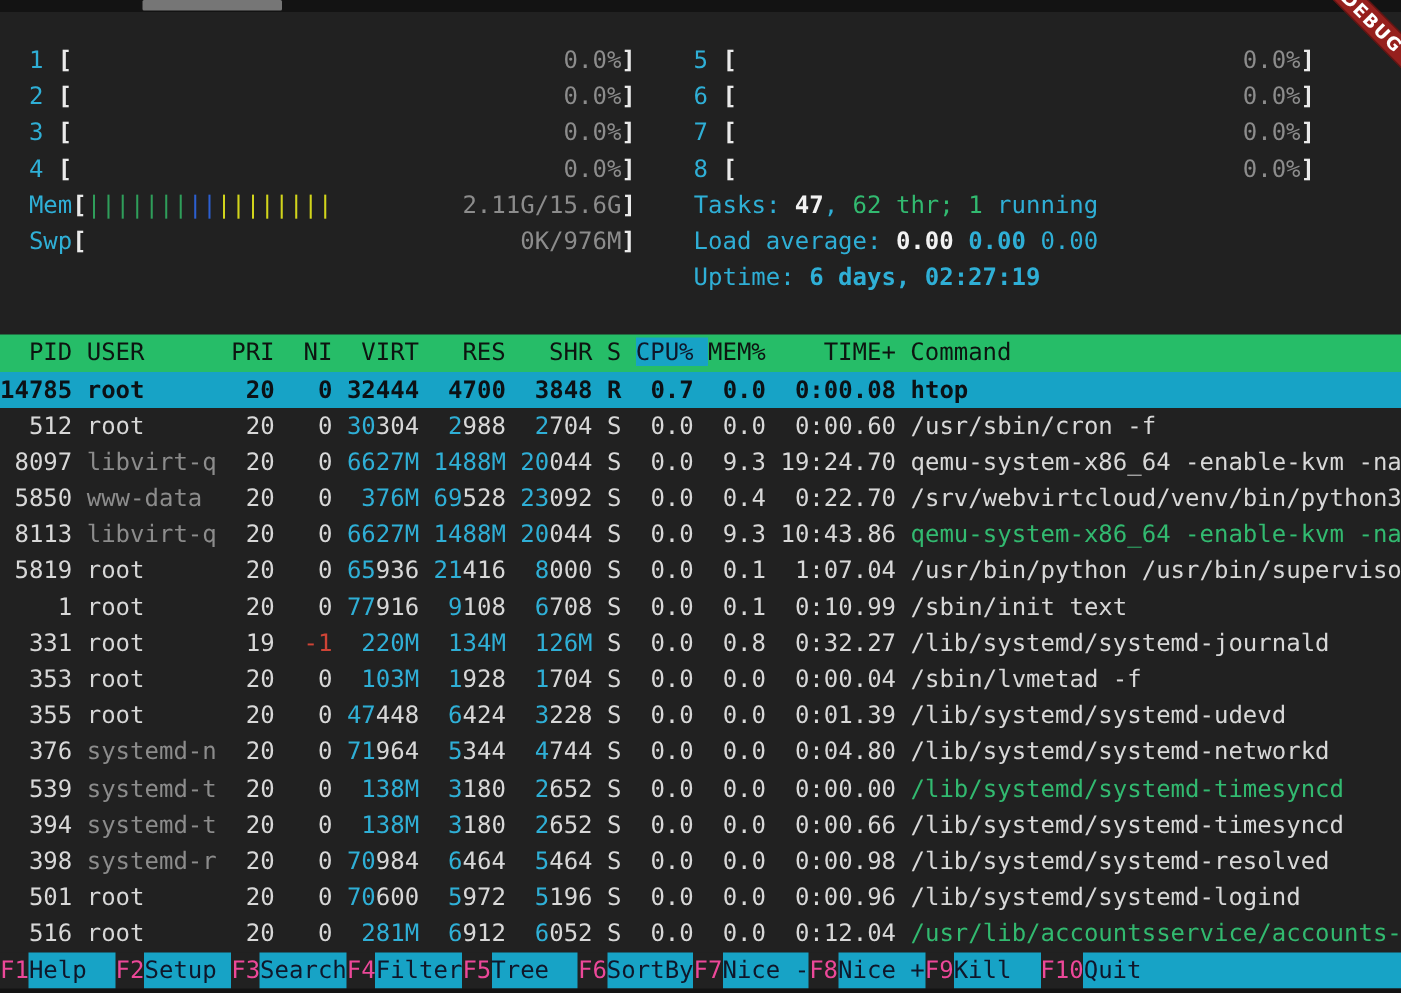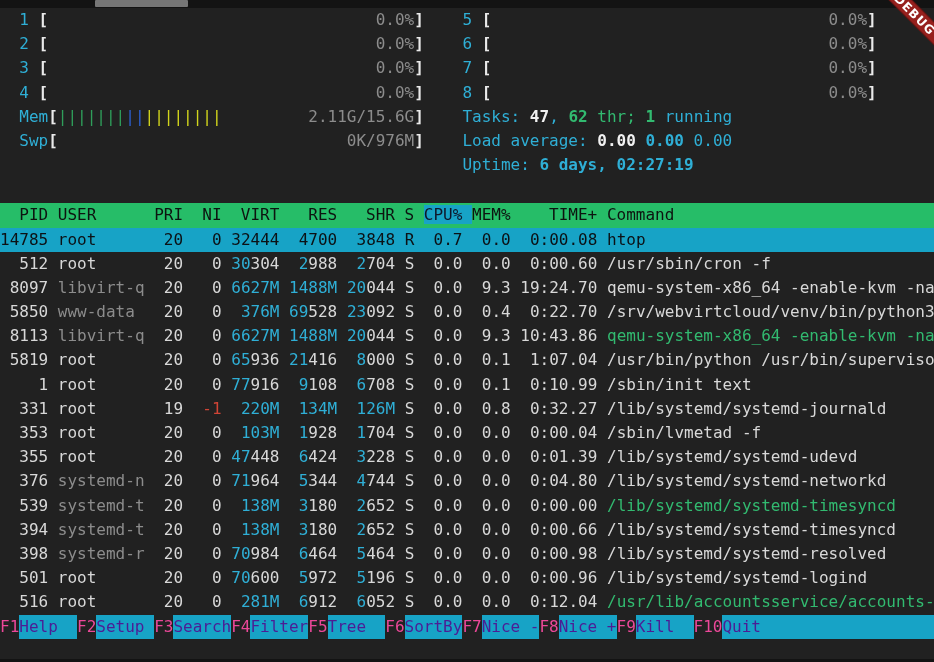--- a/index.html
+++ b/index.html
@@ -17,38 +17,38 @@
     font-family:"DejaVu Sans Mono","Liberation Mono",monospace;
   }
   .stage{position:absolute;inset:0;overflow:hidden}
   .drag-handle{position:absolute;top:0;left:95px;width:93px;height:7px;background:#767676;border-radius:1px}
   .term{
     position:absolute;top:8px;left:0;width:934px;height:651px;
     background:var(--bg);color:var(--fg);
     font-size:16px;line-height:24.2px;overflow:hidden;
   }
   pre{margin:0;font:inherit}
-  #sys-panel{white-space:pre}
+  #sys-panel{padding-top:20px;white-space:pre}
   .ln{white-space:pre;height:24.2px}
   .spacer{height:26px}
   .c-cyan{color:var(--cyan)} .c-dim{color:var(--dim)} .c-green{color:var(--green)}
   .c-red{color:var(--red)}
   .br{color:#eaeaea;font-weight:bold}
   .b-w{color:#f2f2f2;font-weight:bold}
   .b-c{color:var(--cyan);font-weight:bold}
-  .b-g{color:var(--green);font-weight:bold}
+  .b-g{color:var(--green);font-weight:normal}
   .bar-g{color:var(--barGreen)} .bar-b{color:var(--barBlue)} .bar-y{color:var(--barYellow)}
   .t-header{white-space:pre;height:24.2px;background:var(--hdr);color:#0d1410;cursor:default}
   .t-header .hcell.sort{background:var(--selbg);color:#0f172a}
   .prow{white-space:pre;height:24.2px}
   .prow.sel{background:var(--selbg)}
-  .prow.sel span{color:#0c1115 !important;font-weight:normal}
+  .prow.sel span{color:#0c1115 !important;font-weight:bold}
   .fnbar{display:flex;white-space:pre;height:24.2px;background:var(--bg)}
   .fk-key{color:#ec4899}
-  .fk-label{background:var(--selbg);color:#4c1d95}
+  .fk-label{background:var(--selbg);color:#0f172a}
   .fk-label.fill{flex:1}
   .ribbon{
     position:absolute;top:6px;right:-56px;width:150px;height:17px;line-height:17px;
     background:var(--ribbon);transform:rotate(45deg);text-align:center;
     color:#fff;font-family:"DejaVu Sans","Liberation Sans",sans-serif;
     font-size:12px;font-weight:bold;letter-spacing:1px;
     border-top:1px solid rgba(0,0,0,.35);border-bottom:1px solid rgba(0,0,0,.35);
   }
 </style>
 </head>

